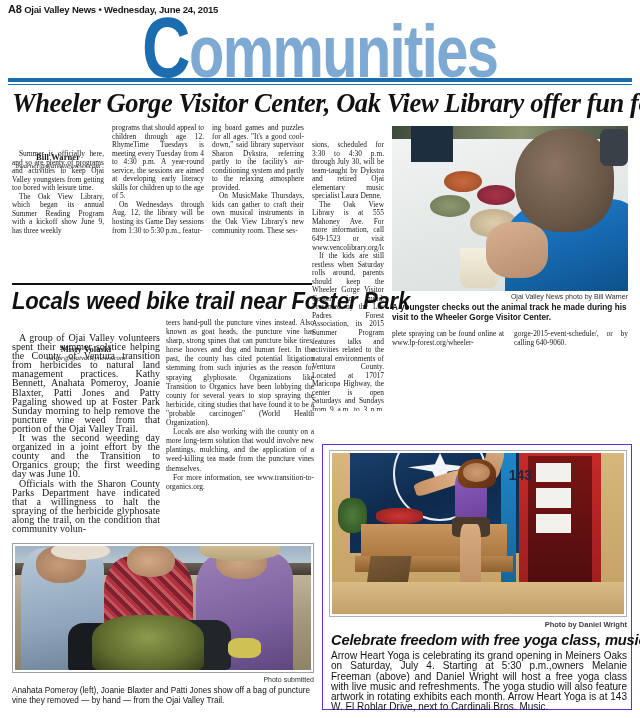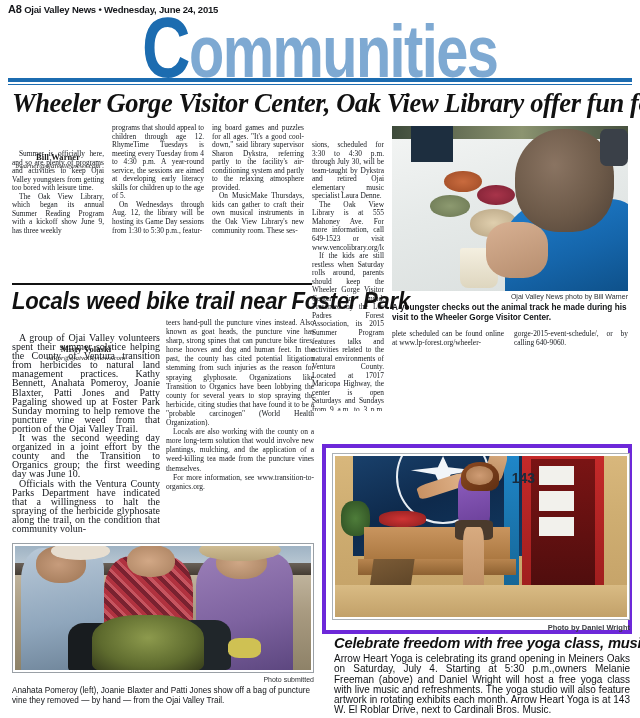--- a/index.html
+++ b/index.html
@@ -141,22 +141,22 @@
   }
   #photo2-caption{
     position:absolute; left:12px; top:686px; width:302px;
     font-family:"Liberation Sans", sans-serif;
     font-weight:normal; font-size:8.2px; line-height:10px;
     color:#101215;
   }
 
   
   #yogabox{
-    position:absolute; left:322px; top:444px; width:310px; height:190px;
-    border:4px solid #6d28d9; background:#fff;
+    position:absolute; left:322px; top:444px; width:310px; height:266px;
+    border:1px solid #6d28d9; background:#fff;
   }
   #photo3-frame{
     position:absolute; left:6px; top:5px; width:298px; height:167px;
     border:1px solid #aab0b5; padding:2px; background:#fff;
   }
   #photo3{ position:relative; width:100%; height:100%; overflow:hidden; background:#6f8ea8; }
   #photo3-credit{
     position:absolute; left:6px; top:175px; width:298px; text-align:right;
     font-family:"Liberation Sans", sans-serif;
     font-size:7.5px; font-weight:bold; color:#3a3d41;
@@ -347,38 +347,38 @@
     <div class="ph p1-cup"></div>
     <div class="ph p1-shirt"></div>
     <div class="ph p1-arm"></div>
     <div class="ph p1-head"></div>
     <div class="ph p1-hand"></div>
   </div>
   <div id="photo1-credit">Ojai Valley News photo by Bill Warner</div>
   <div id="photo1-caption">A youngster checks out the animal track he made during his visit to the Wheeler Gorge Visitor Center.</div>
 
   <div class="col" id="a1-c5">
-    <p class="noind">plete scheduled can be found online at www.lp-forest.org/wheeler-</p>
+    <p class="noind">plete spraying can be found online at www.lp-forest.org/wheeler-</p>
   </div>
   <div class="col" id="a1-c6">
     <p class="noind">gorge-2015-event-schedule/, or by calling 640-9060.</p>
   </div>
 
   <div id="div-a2"></div>
   <div class="hl-sans" id="a2-headline">Locals weed bike trail near Foster Park</div>
 
   <div class="byline" id="a2-byline">
     <div class="nm">Misty Volaski</div>
     <div class="em">editor@ojaivalleynews.com</div>
   </div>
 
   <div class="col" id="a2-c1">
     <p>A group of Ojai Valley volunteers spent their summer solstice helping the County of Ventura transition from herbicides to natural land management practices. Kathy Bennett, Anahata Pomeroy, Joanie Blaxter, Patti Jones and Patty Pagaling showed up at Foster Park Sunday morning to help remove the puncture vine weed from that portion of the Ojai Valley Trail.</p>
     <p>It was the second weeding day organized in a joint effort by the county and the Transition to Organics group; the first weeding day was June 10.</p>
-    <p>Officials with the Ventura County Parks Department have indicated that a willingness to halt the spraying of the herbicide glyphosate along the trail, on the condition that community volun-</p>
+    <p>Officials with the Sharon County Parks Department have indicated that a willingness to halt the spraying of the herbicide glyphosate along the trail, on the condition that community volun-</p>
   </div>
   <div class="col" id="a2-c2">
     <p class="noind">teers hand-pull the puncture vines instead. Also known as goat heads, the puncture vine has sharp, strong spines that can puncture bike tires, horse hooves and dog and human feet. In the past, the county has cited potential litigation stemming from such injuries as the reason for spraying glyphosate. Organizations like Transition to Organics have been lobbying the county for several years to stop spraying the herbicide, citing studies that have found it to be a "probable carcinogen" (World Health Organization).</p>
     <p>Locals are also working with the county on a more long-term solution that would involve new plantings, mulching, and the application of a weed-killing tea made from the puncture vines themselves.</p>
     <p>For more information, see www.transition-to-organics.org.</p>
   </div>
 
   <div id="photo2-frame">
     <div id="photo2">
       <div class="ph p2-sky"></div>

